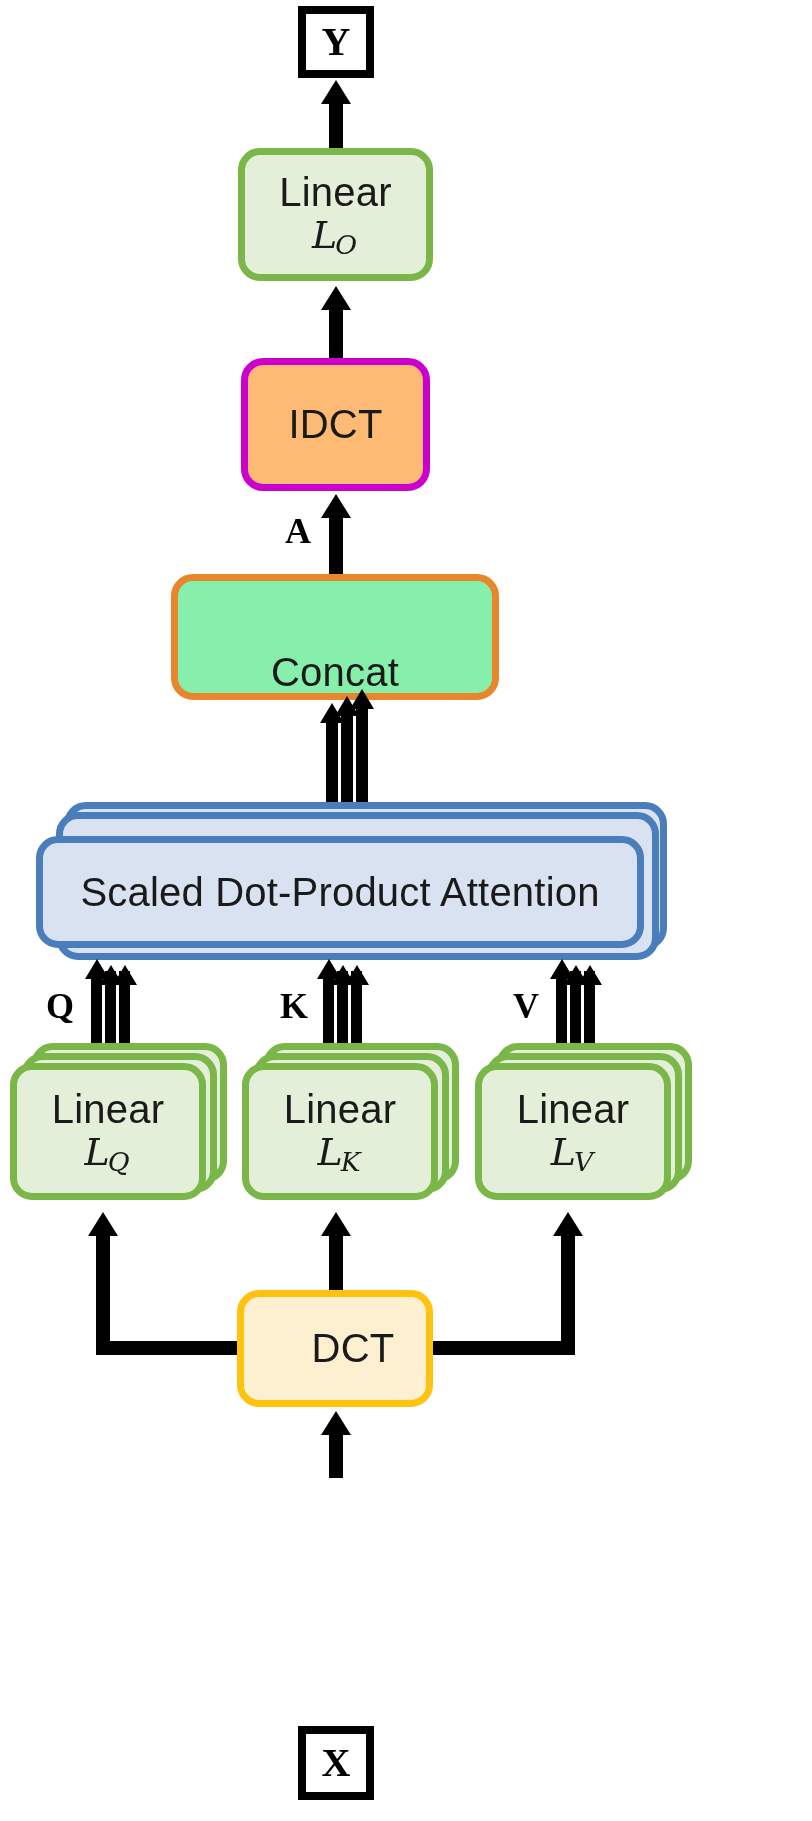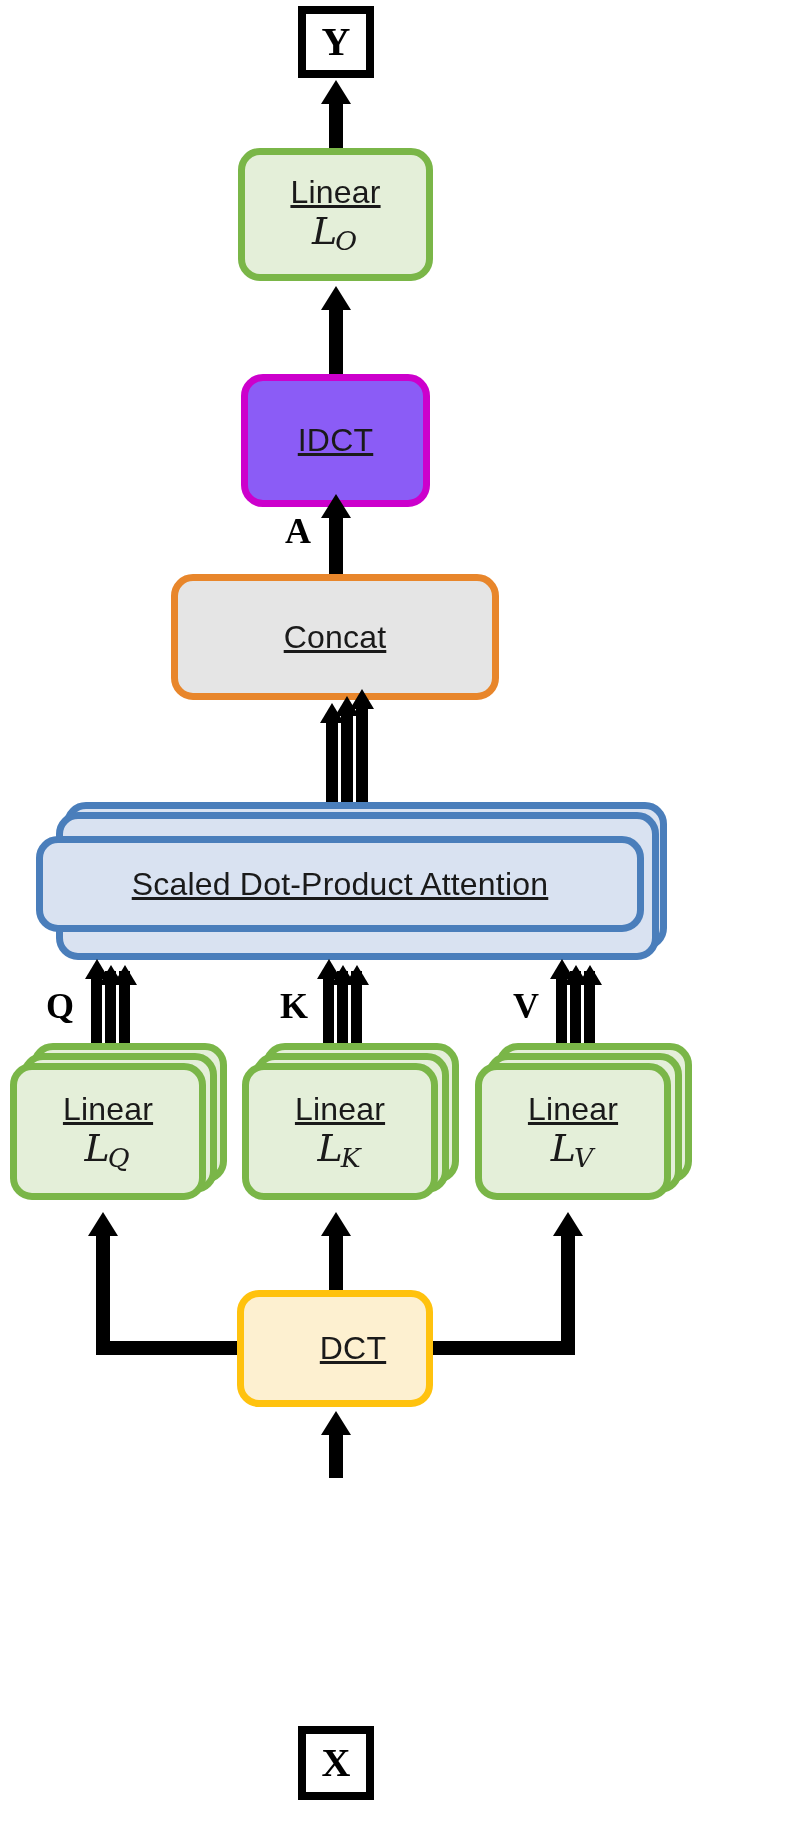--- a/index.html
+++ b/index.html
@@ -27,44 +27,43 @@
     text-align: center;
     color: #1a1a1a;
   }
   
   .rbox {
     border-style: solid;
     border-width: 7px;
     border-radius: 22px;
   }
   .rbox.green  { border-color: #7ab648; background: #e4efd9; }
-  .rbox.magenta{ border-color: #cc00cc; background: #8b5cf6; margin-top: 16px; }
-  .rbox.orange { border-color: #e8862b; background: #e5e5e5; }
+  .rbox.magenta{ border-color: #cc00cc; background: #fdba74; }
+  .rbox.orange { border-color: #e8862b; background: #86efac; justify-content: flex-end; }
   .rbox.blue   { border-color: #4a7ebb; background: #d9e2f1; }
   .rbox.yellow { border-color: #ffc20e; background: #fdf0d0; padding-left: 36px; }
 
   
   .sqbox {
     border: 8px solid #000000;
     background: #ffffff;
     border-radius: 0;
   }
   .sqbox .glyph {
     font-family: "Liberation Serif", serif;
     font-weight: bold;
     font-size: 40px;
     line-height: 1;
     color: #000;
   }
 
   .label-main {
-    font-size: 32px;
+    font-size: 40px;
     line-height: 1.02;
     letter-spacing: 0.2px;
-    text-decoration: underline;
   }
   .label-sub {
     font-family: "DejaVu Serif", serif;
     font-style: italic;
     font-size: 38px;
     line-height: 1.1;
     margin-top: 2px;
   }
   .label-sub .sc { font-size: 0.70em; position: relative; top: 6px; left: -2px; }
 
@@ -142,21 +141,21 @@
   <div class="arrowhead small" style="left:320px; top:703px;"></div>
 
   <div class="edge" style="left:341px; top:715px; width:12px; height:110px;"></div>
   <div class="arrowhead small" style="left:335px; top:696px;"></div>
 
   <div class="edge" style="left:356px; top:708px; width:12px; height:110px;"></div>
   <div class="arrowhead small" style="left:350px; top:689px;"></div>
 
   <div class="stack-layer blue" style="left:64px; top:802px; width:603px; height:148px;"></div>
   <div class="stack-layer blue" style="left:56px; top:812px; width:603px; height:148px;"></div>
-  <div class="node rbox blue" style="left:36px; top:836px; width:608px; height:96px;">
+  <div class="node rbox blue" style="left:36px; top:836px; width:608px; height:112px;">
     <span class="label-main">Scaled Dot-Product Attention</span>
   </div>
 
   <div class="edge" style="left:91px; top:978px; width:11px; height:82px;"></div>
   <div class="arrowhead small" style="left:85px; top:959px;"></div>
   <div class="edge" style="left:105px; top:971px; width:11px; height:89px;"></div>
   <div class="arrowhead small" style="left:99px; top:965px;"></div>
   <div class="edge" style="left:119px; top:971px; width:11px; height:89px;"></div>
   <div class="arrowhead small" style="left:113px; top:965px;"></div>
   <div class="vlabel" style="left:46px; top:988px;">Q</div>

